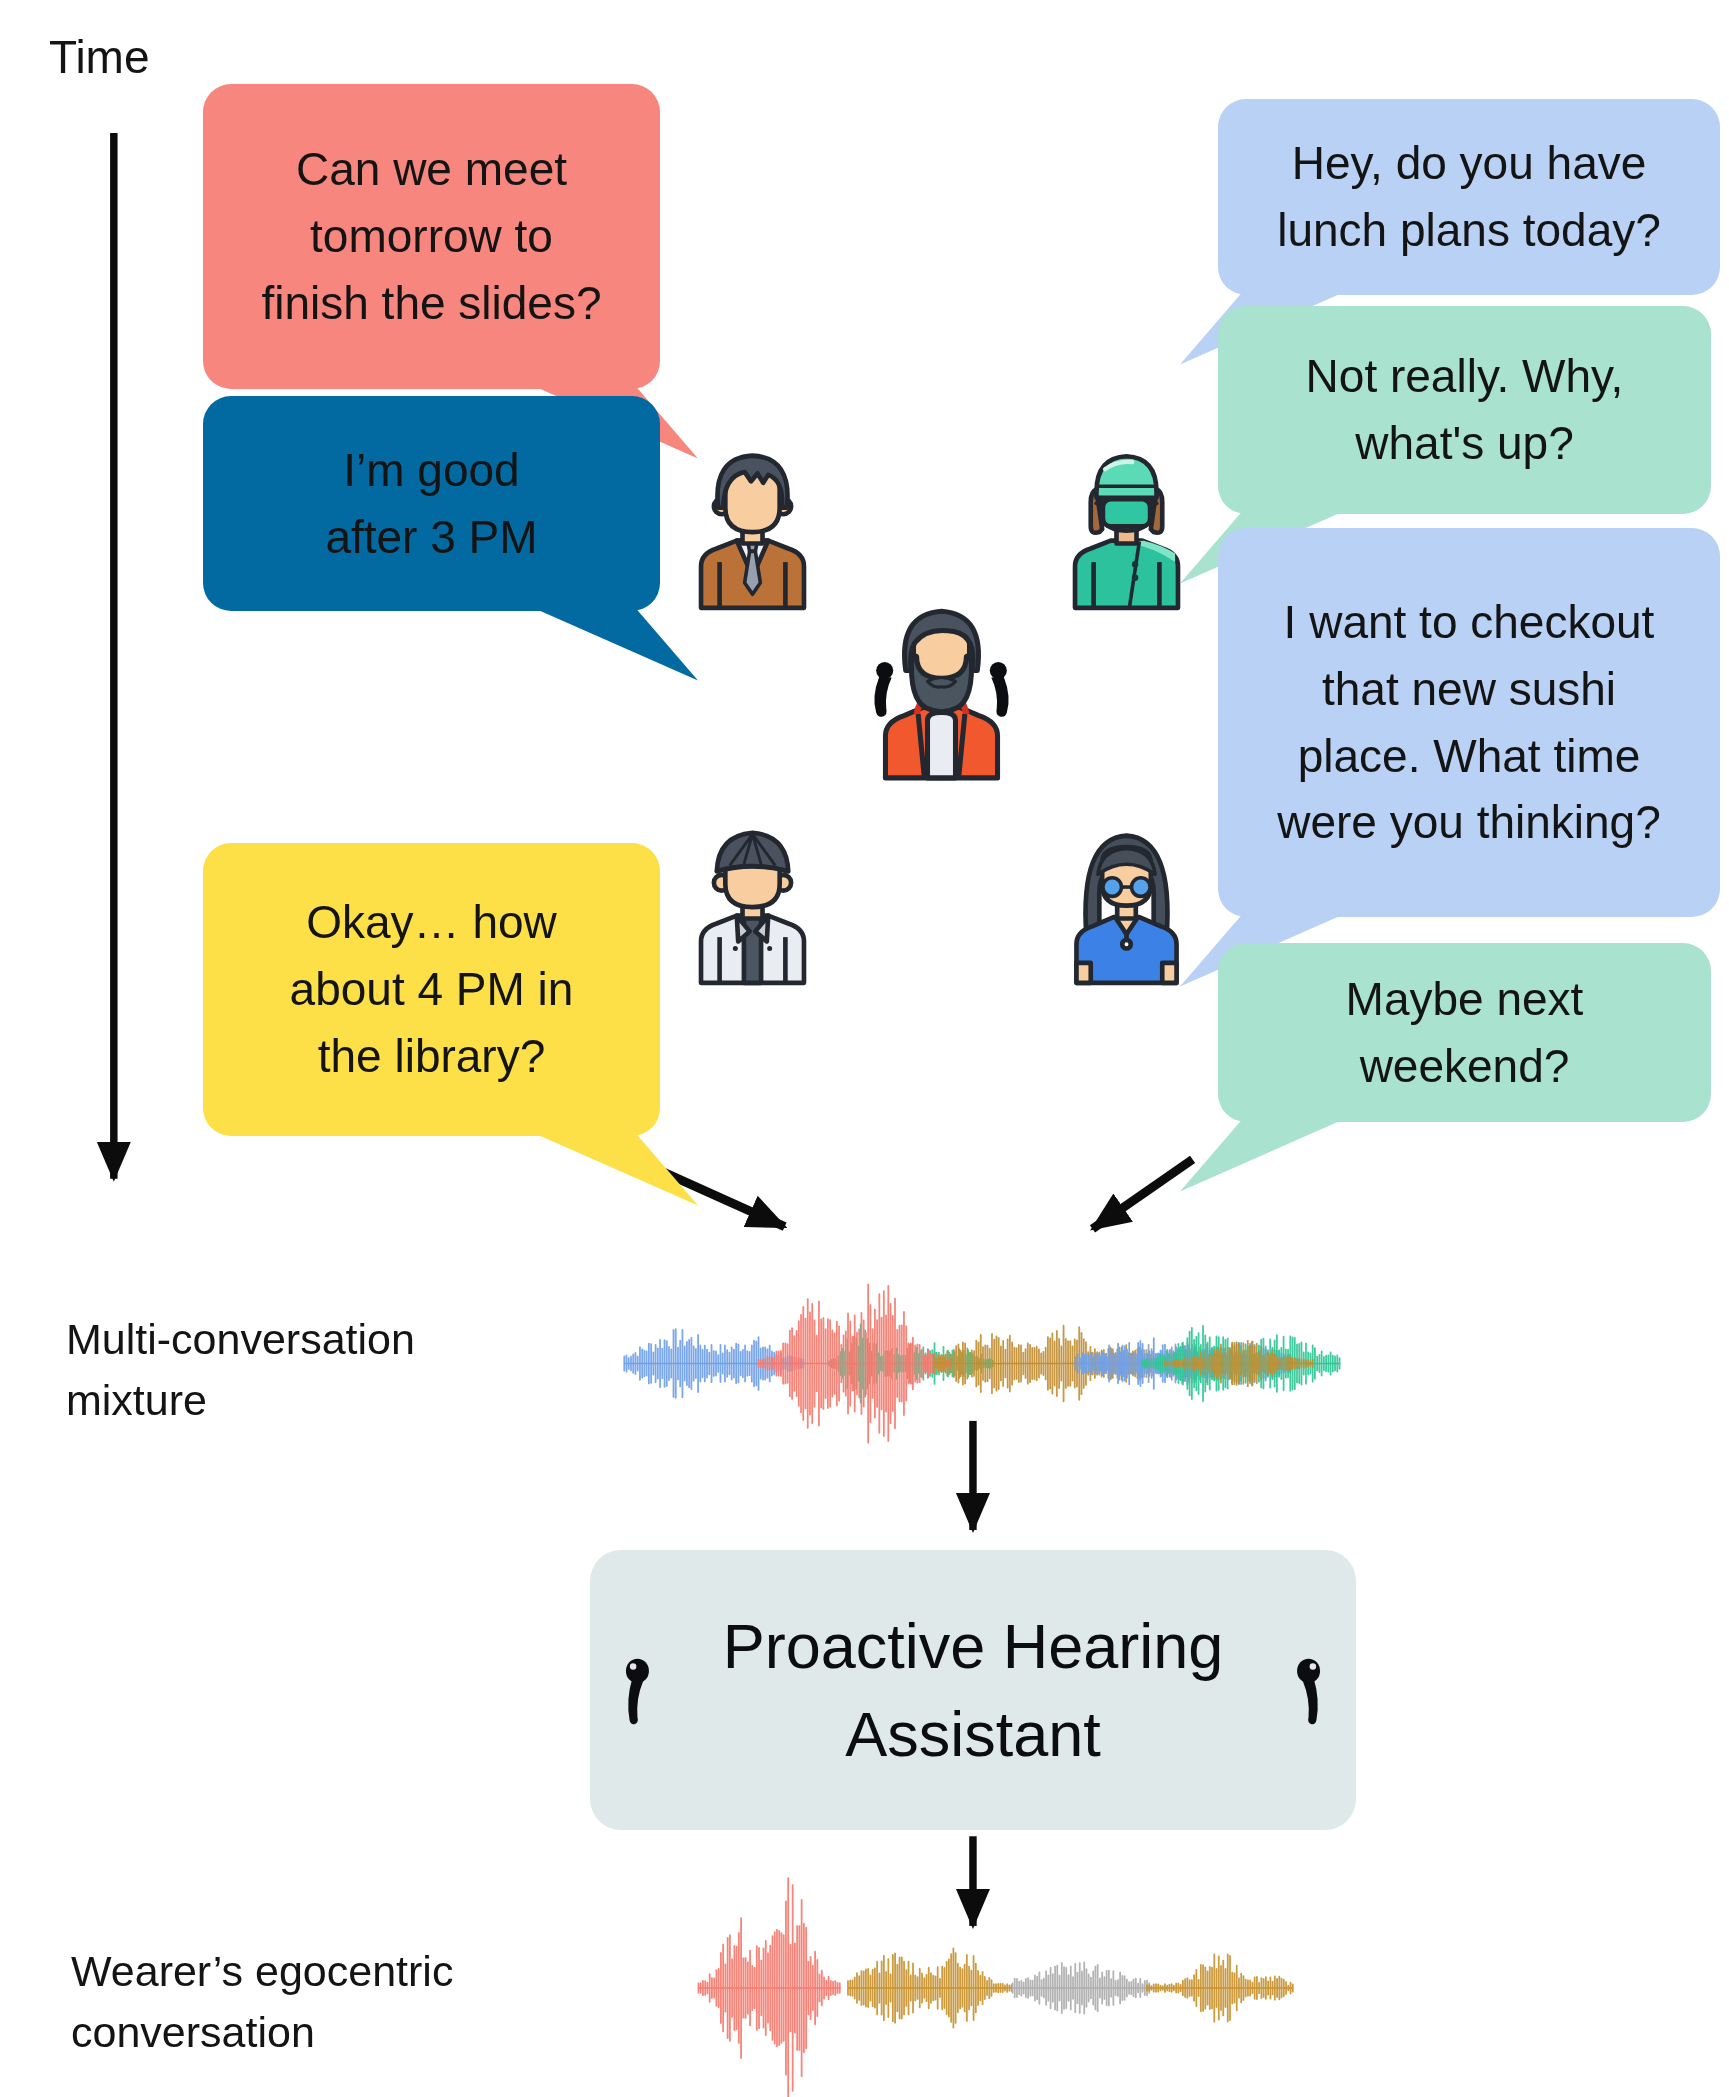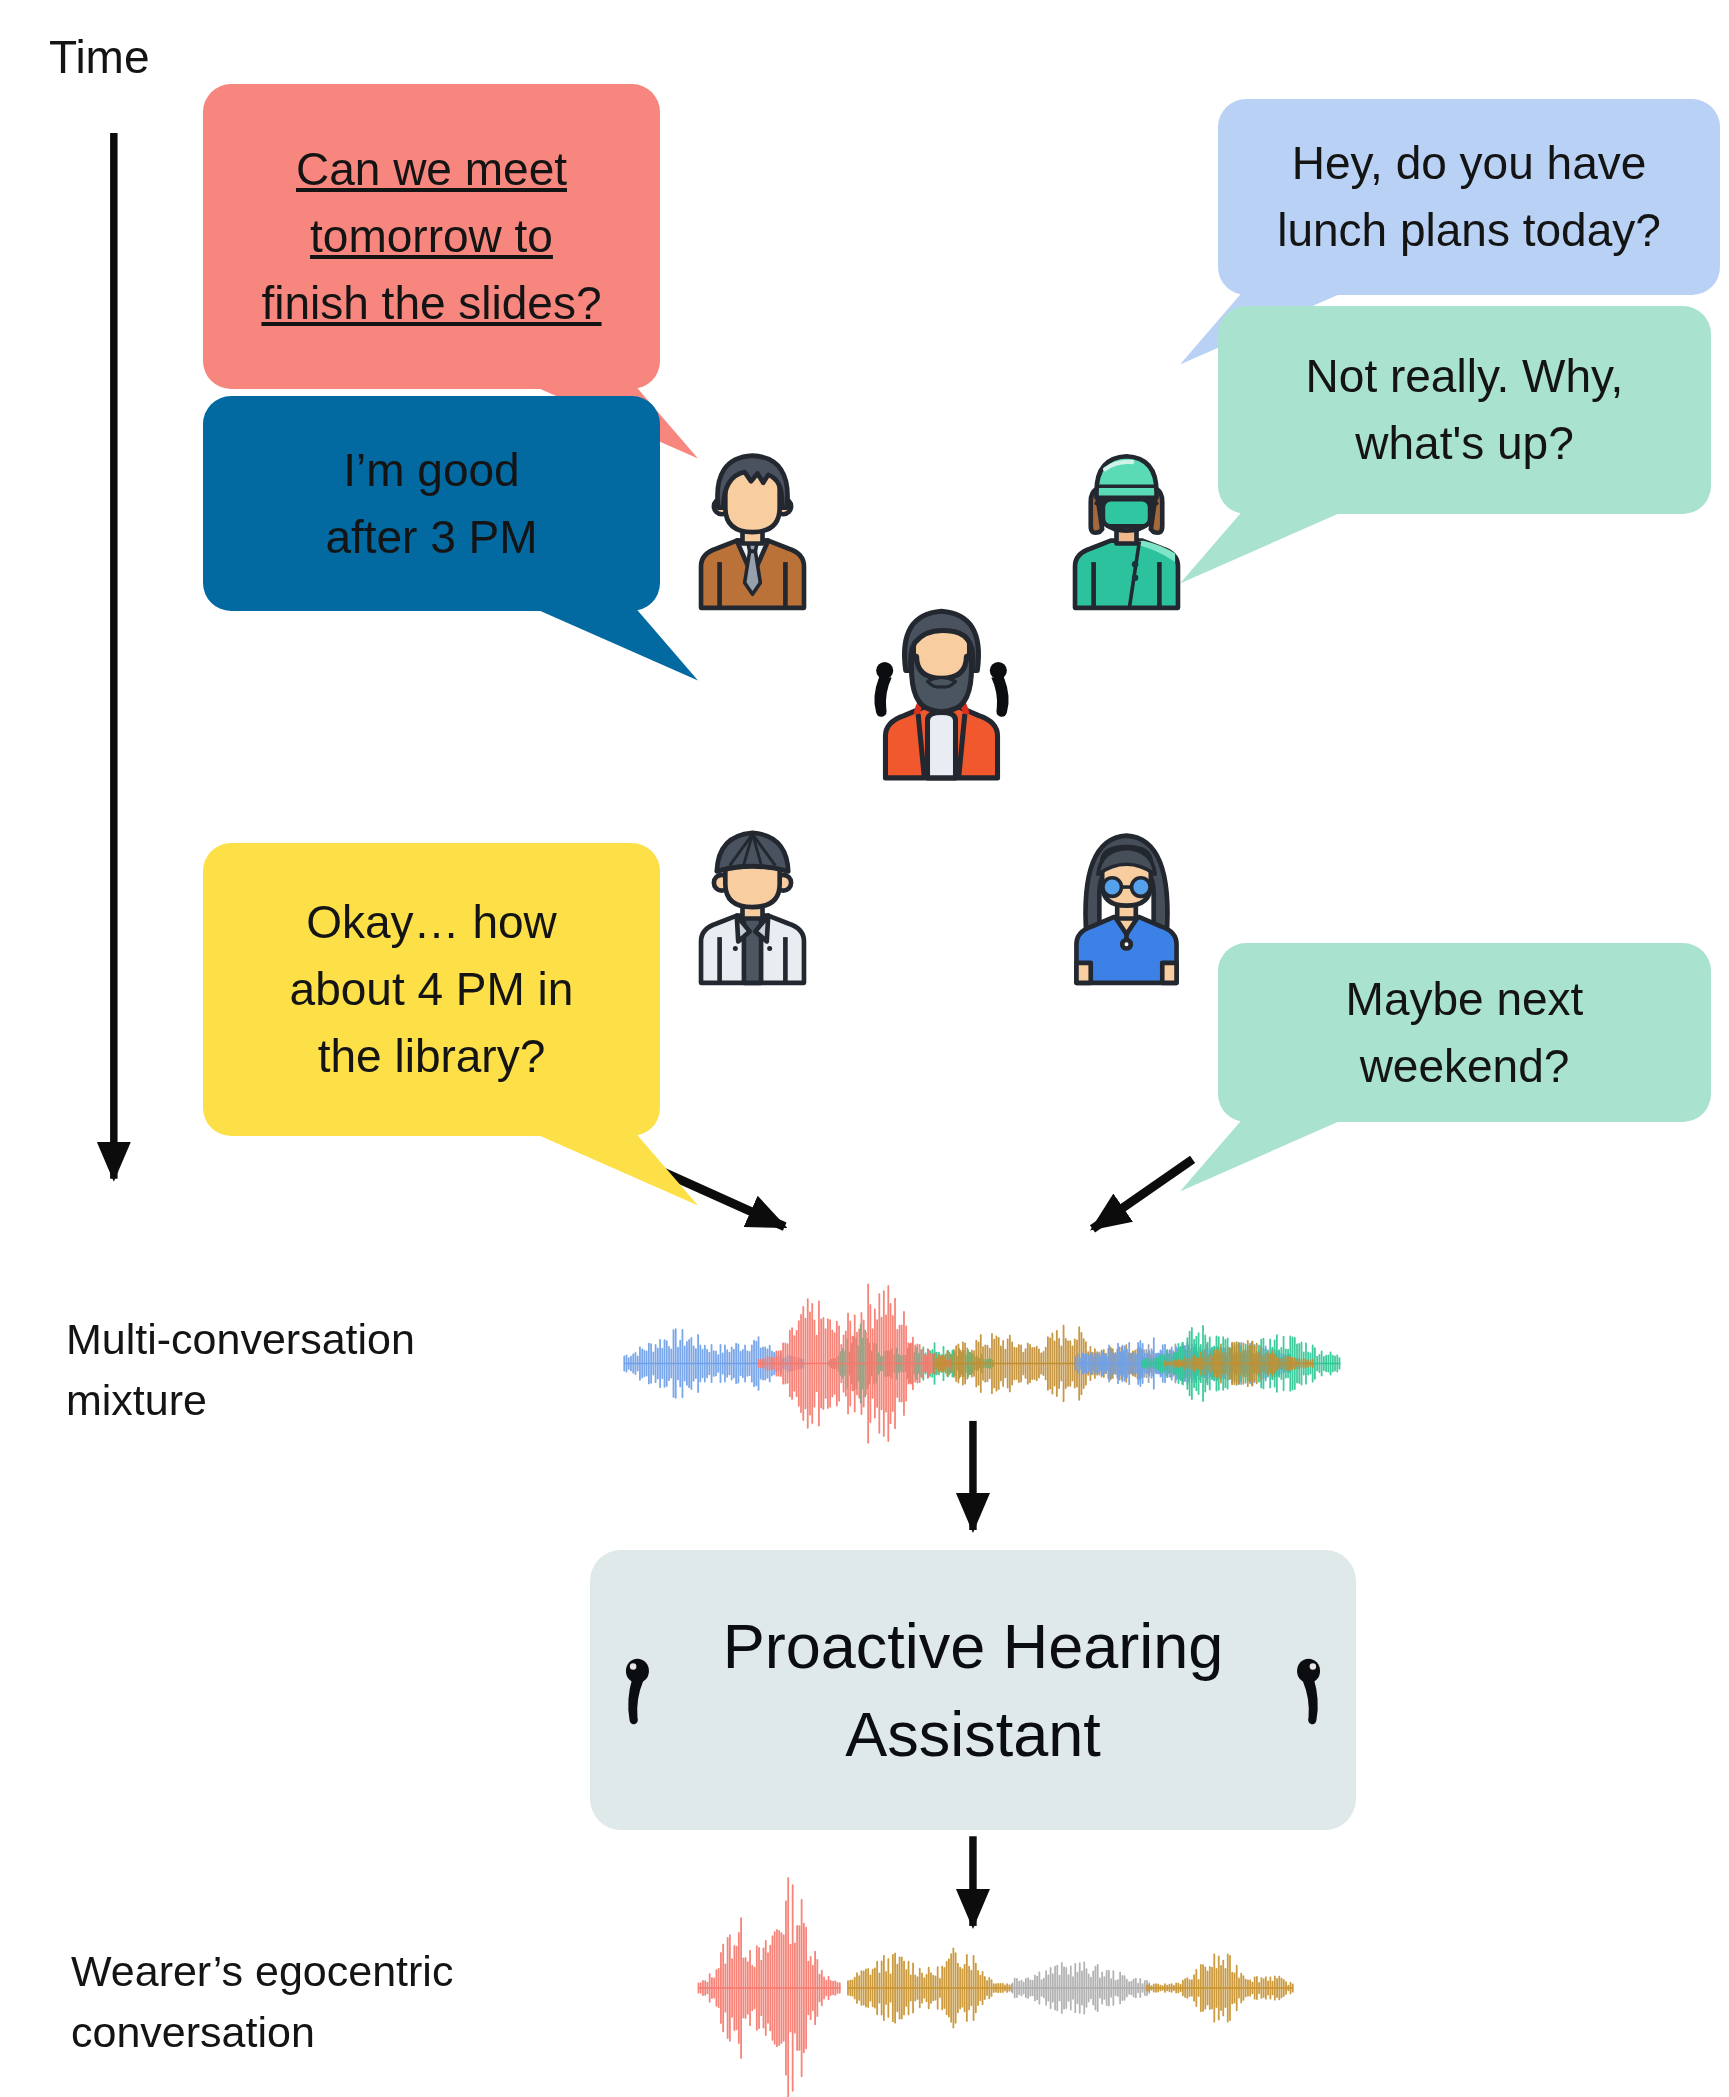--- a/index.html
+++ b/index.html
@@ -43,21 +43,21 @@
     </defs>
     <line x1="152" y1="178" x2="152" y2="1578" stroke="#0c0c0c" stroke-width="10" marker-end="url(#ah)"></line>
     <line x1="872" y1="1562" x2="1050" y2="1642" stroke="#0c0c0c" stroke-width="12" marker-end="url(#ah)"></line>
     <line x1="1596" y1="1552" x2="1462" y2="1645" stroke="#0c0c0c" stroke-width="12" marker-end="url(#ah)"></line>
     <line x1="1302" y1="1902" x2="1302" y2="2048" stroke="#0c0c0c" stroke-width="10" marker-end="url(#ah)"></line>
     <line x1="1302" y1="2458" x2="1302" y2="2578" stroke="#0c0c0c" stroke-width="10" marker-end="url(#ah)"></line>
   </svg>
 
   <div class="time-label">Time</div>
 
-  <div class="bubble tail-r" style="left: 203px; top: 84px; width: 457px; height: 305px; background-color: rgb(246, 134, 126); text-decoration: underline;">
+  <div class="bubble tail-r" style="left: 203px; top: 84px; width: 457px; height: 305px; background-color: rgb(246, 134, 126);">
     <span class="txt">Can we meet
 tomorrow to
 finish the slides?</span>
   </div>
   <div class="bubble tail-r" style="left: 203px; top: 396px; width: 457px; height: 215px; background-color: #0369a1;">
     <span class="txt">I’m good
 after 3 PM</span>
   </div>
   <div class="bubble tail-r" style="left: 203px; top: 843px; width: 457px; height: 293px; background-color: #fde047;">
     <span class="txt">Okay… how
@@ -65,20 +65,26 @@
 the library?</span>
   </div>
 
   <div class="bubble tail-l" style="left: 1218px; top: 99px; width: 502px; height: 196px; background-color: rgb(184, 209, 244);">
     <span class="txt">Hey, do you have
 lunch plans today?</span>
   </div>
   <div class="bubble tail-l" style="left: 1218px; top: 306px; width: 493px; height: 208px; background-color: rgb(169, 226, 207);">
     <span class="txt">Not really. Why,
 what's up?</span>
+  </div>
+  <div class="bubble tail-l" style="left: 1218px; top: 528px; width: 502px; height: 389px; background-color: rgb(184, 209, 244);">
+    <span class="txt">I want to checkout
+that new sushi
+place. What time
+were you thinking?</span>
   </div>
   <div class="bubble tail-l" style="left: 1218px; top: 943px; width: 493px; height: 179px; background-color: rgb(169, 226, 207);">
     <span class="txt">Maybe next
 weekend?</span>
   </div>
 
   <div class="avatar" style="left:681px;top:445px;width:143px;height:167px;">
     <svg viewBox="0 0 200 230" fill="none" stroke="#232830" stroke-width="6.5" stroke-linejoin="round">
       <path d="M28 226 V168 Q28 150 50 143 L78 132 H122 L150 143 Q172 150 172 168 V226 Z" fill="#BA7239"></path>
       <path d="M78 132 L100 182 L122 132 Z" fill="#EDF0F5"></path>

